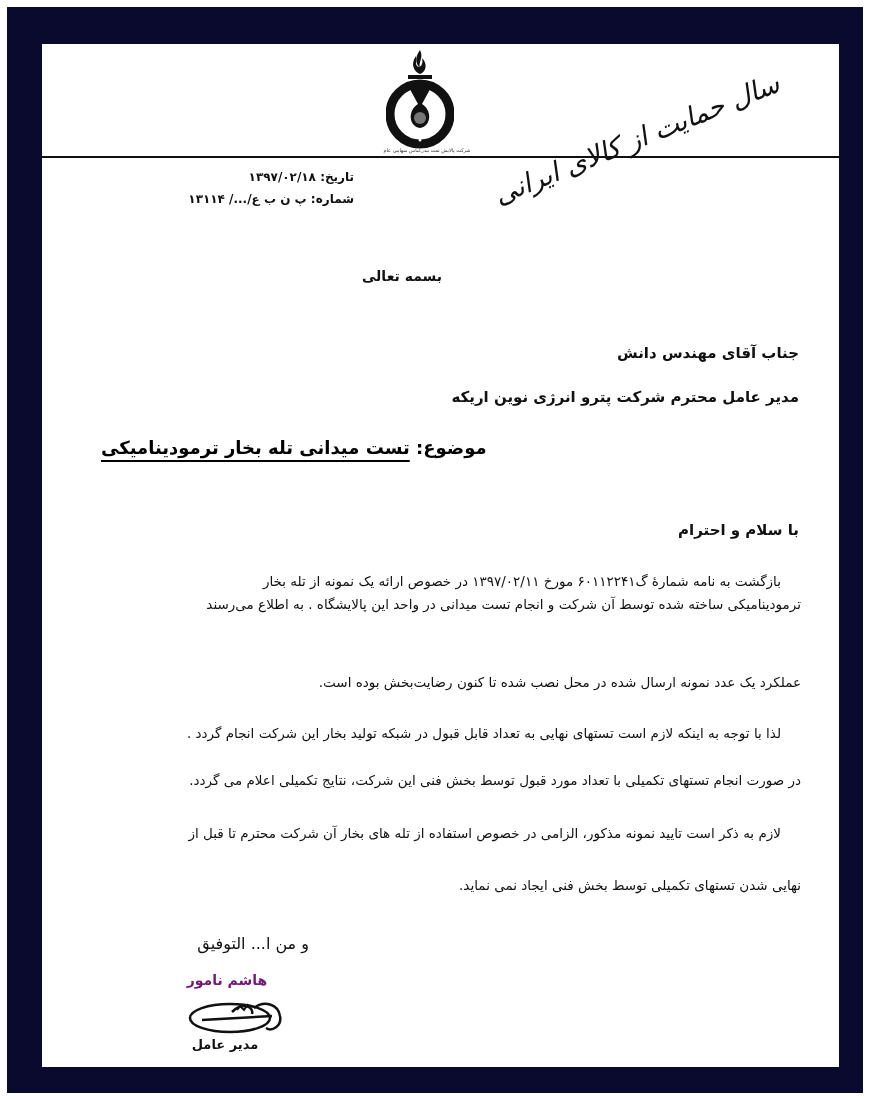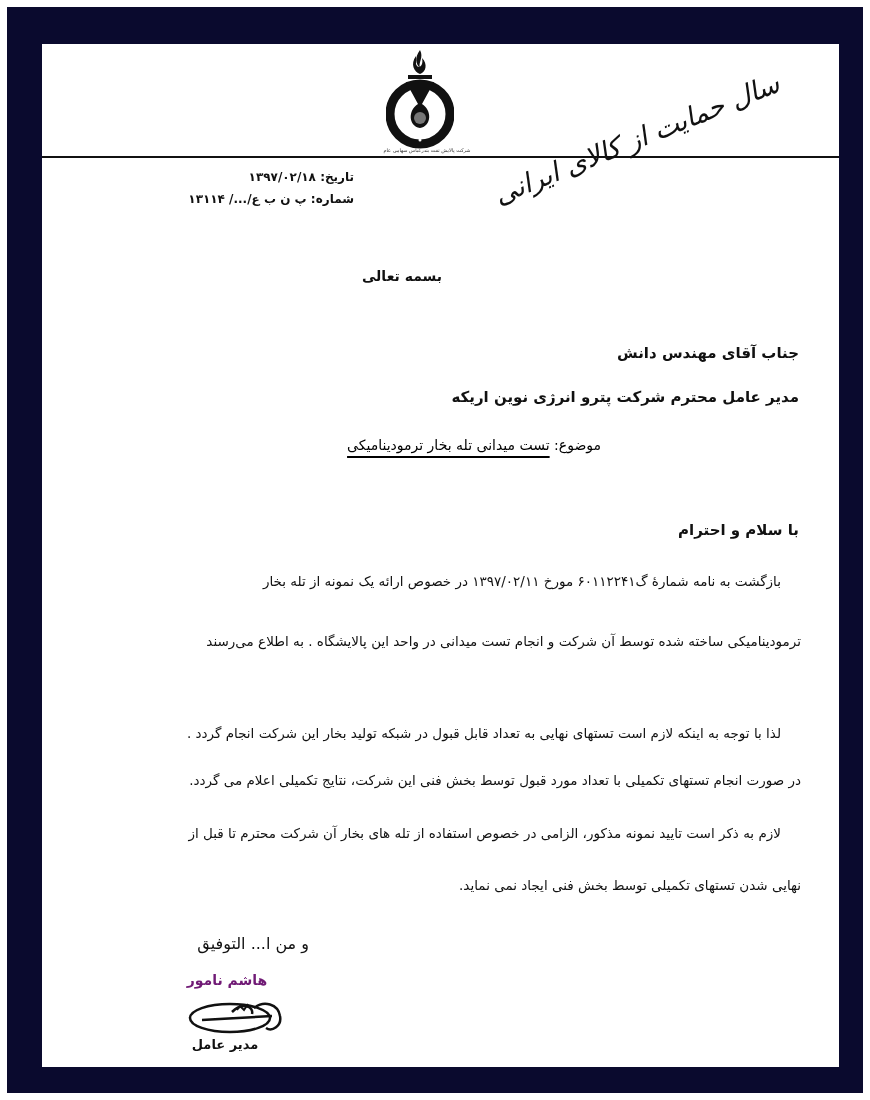--- a/index.html
+++ b/index.html
@@ -38,22 +38,22 @@
       position: absolute; left: 300px; top: 224px; width: 120px; text-align: center;
       font-size: 14px; font-weight: bold; color: #111;
     }
     .addr {
       position: absolute; right: 40px; width: 600px; text-align: right;
       font-size: 15px; font-weight: bold; color: #111;
     }
     .addr1 { top: 300px; }
     .addr2 { top: 344px; }
     .subject {
-      position: absolute; right: 238px; top: 393px; width: 500px; text-align: right;
-      font-size: 14px; font-weight: normal; color: #000;
+      position: absolute; right: 238px; top: 393px; width: 500px; text-align: left;
+      font-size: 18px; font-weight: bold; color: #000;
     }
     .subject .underline { text-decoration: underline; text-decoration-thickness: 2px; text-underline-offset: 6px; }
     .greeting {
       position: absolute; right: 40px; top: 477px; width: 300px; text-align: right;
       font-size: 15px; font-weight: bold; color: #111;
     }
     .body-line {
       position: absolute; right: 38px; text-align: right; white-space: nowrap;
       font-size: 13.5px; color: #111; font-family: "DejaVu Sans", sans-serif;
     }
@@ -111,21 +111,22 @@
     <div class="addr addr2 rtl">مدیر عامل محترم شرکت پترو انرژی نوین اریکه</div>
 
     <div class="subject rtl">
       <span>موضوع:</span>
       <span class="underline">تست میدانی تله بخار ترمودینامیکی</span>
     </div>
 
     <div class="greeting rtl">با سلام و احترام</div>
 
     <div class="body-line rtl" style="top:529px; right:58px;margin-left:28px;">بازگشت به نامه شمارهٔ گ۶۰۱۱۲۲۴۱   مورخ ۱۳۹۷/۰۲/۱۱ در خصوص ارائه یک نمونه از تله بخار</div>
-    <div class="body-line rtl" style="top:589px;">ترمودینامیکی ساخته شده توسط آن شرکت و انجام تست میدانی در واحد این پالایشگاه . به اطلاع می‌رسند</div>
+    <div class="body-line rtl" style="top:552px;">ترمودینامیکی ساخته شده توسط آن شرکت و انجام تست میدانی در واحد این پالایشگاه . به اطلاع می‌رسند</div>
+    <div class="body-line rtl" style="top:630px;">عملکرد یک عدد نمونه ارسال شده  در محل نصب شده تا کنون رضایت‌بخش بوده است.</div>
     <div class="body-line rtl" style="top:681px; right:58px;">لذا با توجه به اینکه لازم است تستهای نهایی به تعداد قابل قبول در شبکه تولید بخار این شرکت انجام گردد .</div>
     <div class="body-line rtl" style="top:728px;">در صورت انجام تستهای تکمیلی با تعداد مورد قبول توسط بخش فنی این شرکت، نتایج تکمیلی اعلام می گردد.</div>
     <div class="body-line rtl" style="top:781px; right:58px;">لازم به ذکر است تایید نمونه مذکور، الزامی در خصوص استفاده از تله های بخار آن شرکت محترم تا قبل از</div>
     <div class="body-line rtl" style="top:833px;">نهایی شدن تستهای تکمیلی توسط بخش فنی ایجاد نمی نماید.</div>
 
     <div class="closing rtl">و من ا... التوفیق</div>
     <div class="signer-name rtl">هاشم نامور</div>
     <svg class="signature" viewBox="0 0 110 48">
       <ellipse cx="48" cy="26" rx="40" ry="14" fill="none" stroke="#111" stroke-width="2.5"></ellipse>
       <path d="M20 28 L90 24 M50 20 C60 10 72 14 70 22 M72 16 C82 8 96 12 98 24 C100 34 90 40 84 36" fill="none" stroke="#111" stroke-width="2.5"></path>

